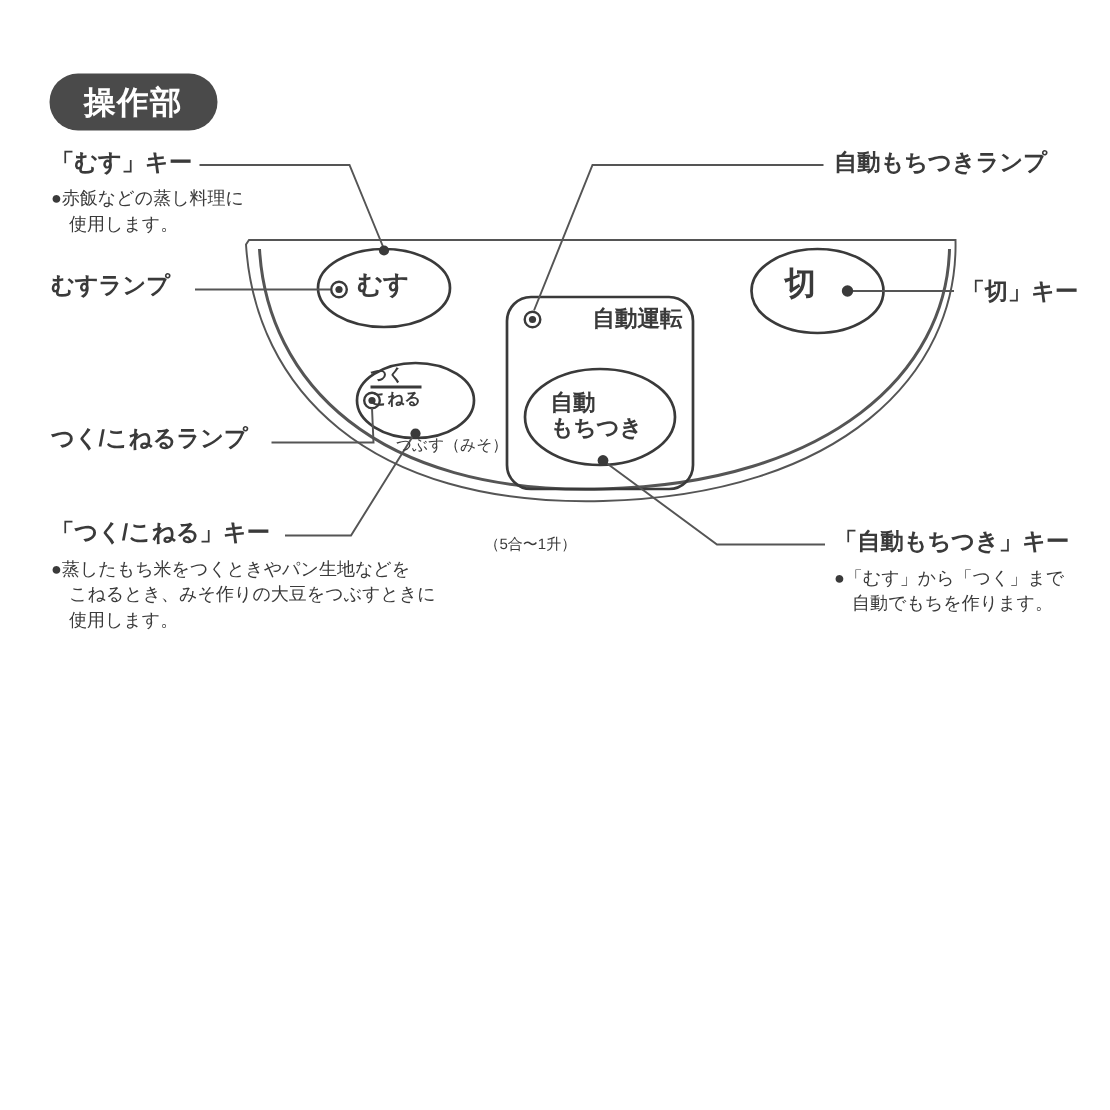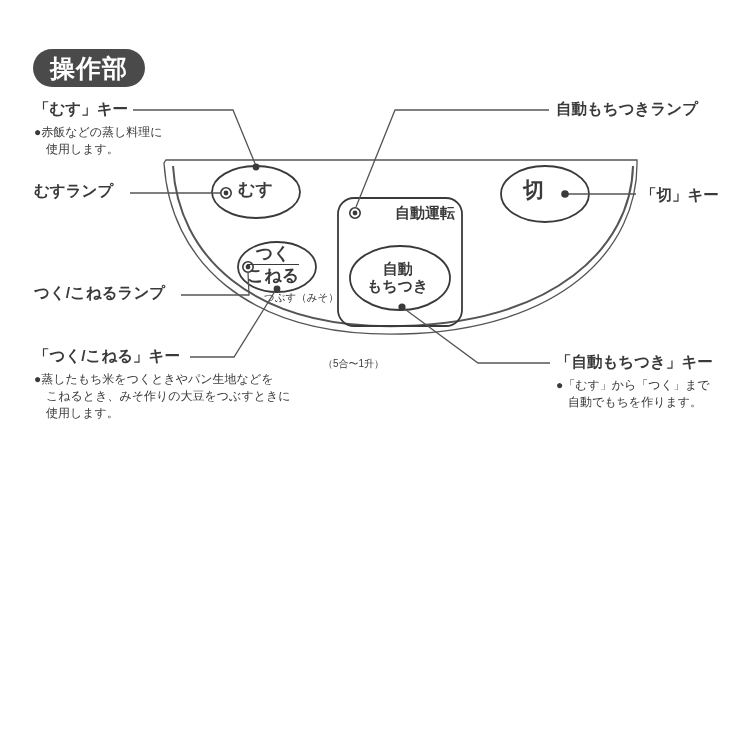--- a/index.html
+++ b/index.html
@@ -32,21 +32,21 @@
     width: 112px;
     height: 38px;
     background: #4a4a4a;
     border-radius: 19px;
     display: flex;
     align-items: center;
     justify-content: center;
   }
   .title-pill span {
     color: #ffffff;
-    font-size: 25px;
+    font-size: 21px;
     font-weight: bold;
     letter-spacing: 1px;
     line-height: 1;
   }
 
   
   #art {
     position: absolute;
     left: 0;
     top: 0;
@@ -77,32 +77,32 @@
   .c-tsuku-key  { left: 34px;  top: 347px; }
   .c-auto-lamp  { left: 556px; top: 100px; }
   .c-kiri-key   { left: 641px; top: 186px; }
   .c-auto-key   { left: 556px; top: 353px; }
   .c-capacity   { left: 323px; top: 358px; }
   .c-capacity .hdr { font-weight: normal; font-size: 10px; }
 
   
   .btn-label {
     position: absolute;
-    text-align: center;
+    text-align: left;
     color: #3a3a3a;
     line-height: 1.12;
     white-space: nowrap;
   }
   .lbl-musu {
     left: 238px; top: 180px;
     font-size: 17px; font-weight: bold;
   }
   .lbl-tsuku {
     left: 247px; top: 244px;
-    font-size: 17px; font-weight: bold;
+    font-size: 11px; font-weight: bold;
   }
   .lbl-tsuku .top { display: block; }
   .lbl-tsuku .bar {
     display: block;
     height: 1.4px;
     background: #3a3a3a;
     margin: 1px 0 1px 0;
   }
   .lbl-tsuku .bot { display: block; }
   .lbl-tsubusu {

